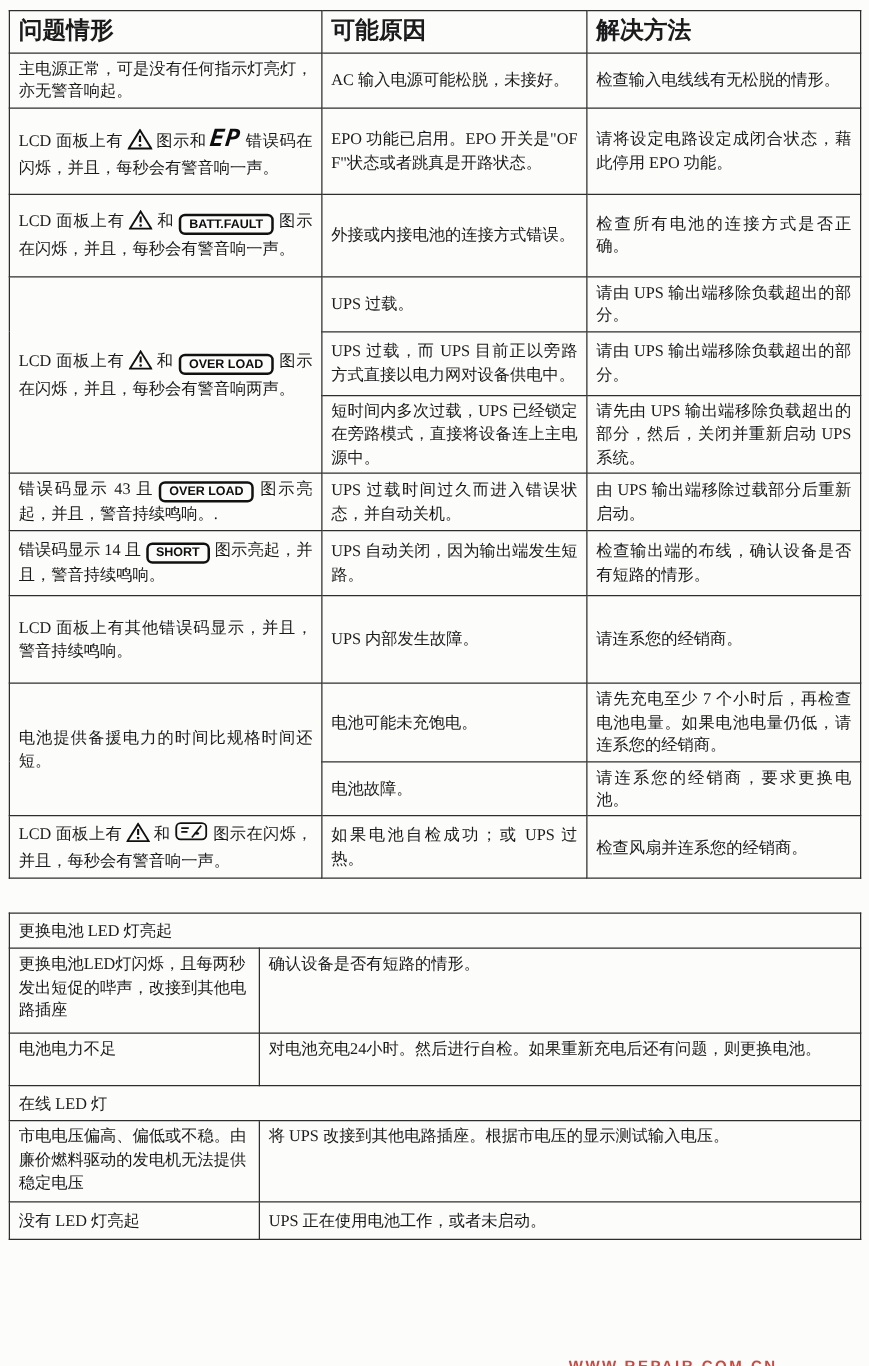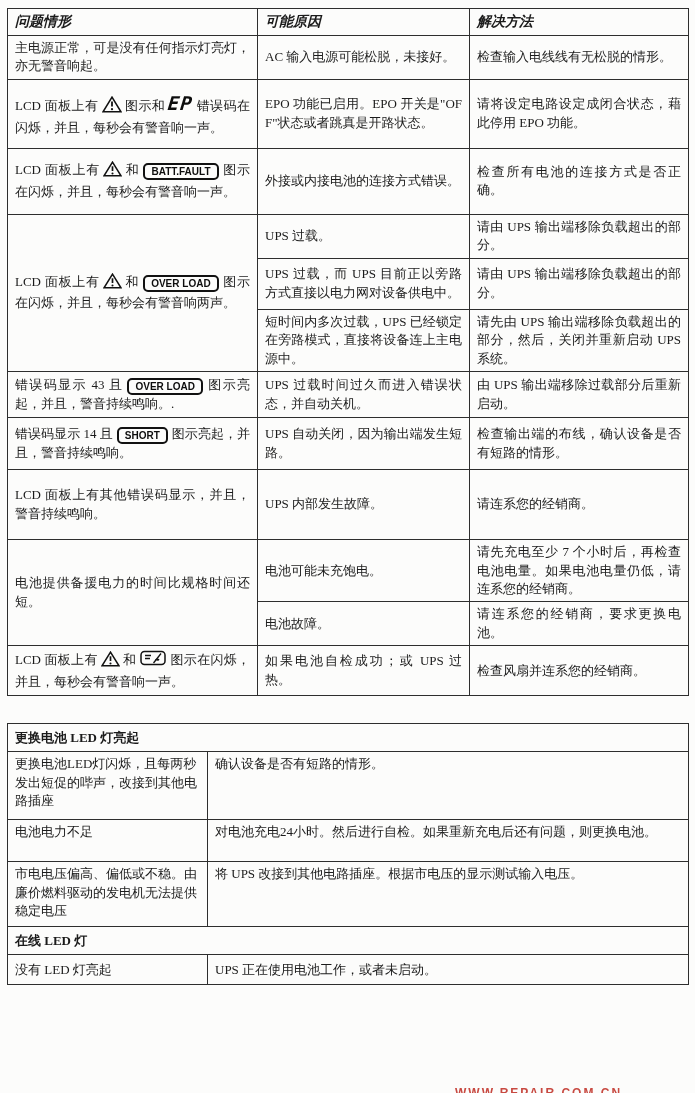--- a/index.html
+++ b/index.html
@@ -20,24 +20,24 @@
   td, th {
     border: 1px solid #2e2e2e;
     vertical-align: middle;
     padding: 3px 7px;
     font-size: 13px;
     line-height: 1.42;
     text-align: left;
     font-weight: normal;
     word-break: break-all;
   }
-  th { font-weight: bold; font-size: 14px; font-style: italic; }
+  th { font-weight: bold; font-size: 19px; }
   .t1 td.just { text-align: justify; }
   .t2 { margin-top: 27px; }
-  .section-cell { font-weight: bold; }
+  .section-cell { font-weight: normal; }
 
   
   .w-icon { display: inline-block; vertical-align: -3px; margin: 0 3px; }
 
   
   .badge {
     display: inline-block;
     border: 2px solid #111;
     border-radius: 5px;
     padding: 0 6px;
@@ -219,29 +219,29 @@
       <td style="vertical-align:top">确认设备是否有短路的情形。</td>
     </tr>
 
     <tr style="height:42px">
       <td style="vertical-align:top">电池电力不足</td>
       <td style="vertical-align:top">对电池充电24小时。然后进行自检。如果重新充电后还有问题，则更换电池。</td>
     </tr>
 
 
 
+    <tr style="height:28px">
+      <td colspan="2" class="section-cell">在线 LED 灯</td>
+    </tr>
+
     <tr style="height:65px">
       <td style="vertical-align:top">市电电压偏高、偏低或不稳。由廉价燃料驱动的发电机无法提供稳定电压</td>
       <td style="vertical-align:top">将 UPS 改接到其他电路插座。根据市电压的显示测试输入电压。</td>
     </tr>
 
-    <tr style="height:28px">
-      <td colspan="2" class="section-cell">在线 LED 灯</td>
-    </tr>
-
     <tr style="height:30px">
       <td>没有 LED 灯亮起</td>
       <td>UPS 正在使用电池工作，或者未启动。</td>
     </tr>
 
   </tbody>
     </table>
 
   <div class="watermark">WWW.REPAIR.COM.CN</div>
 

